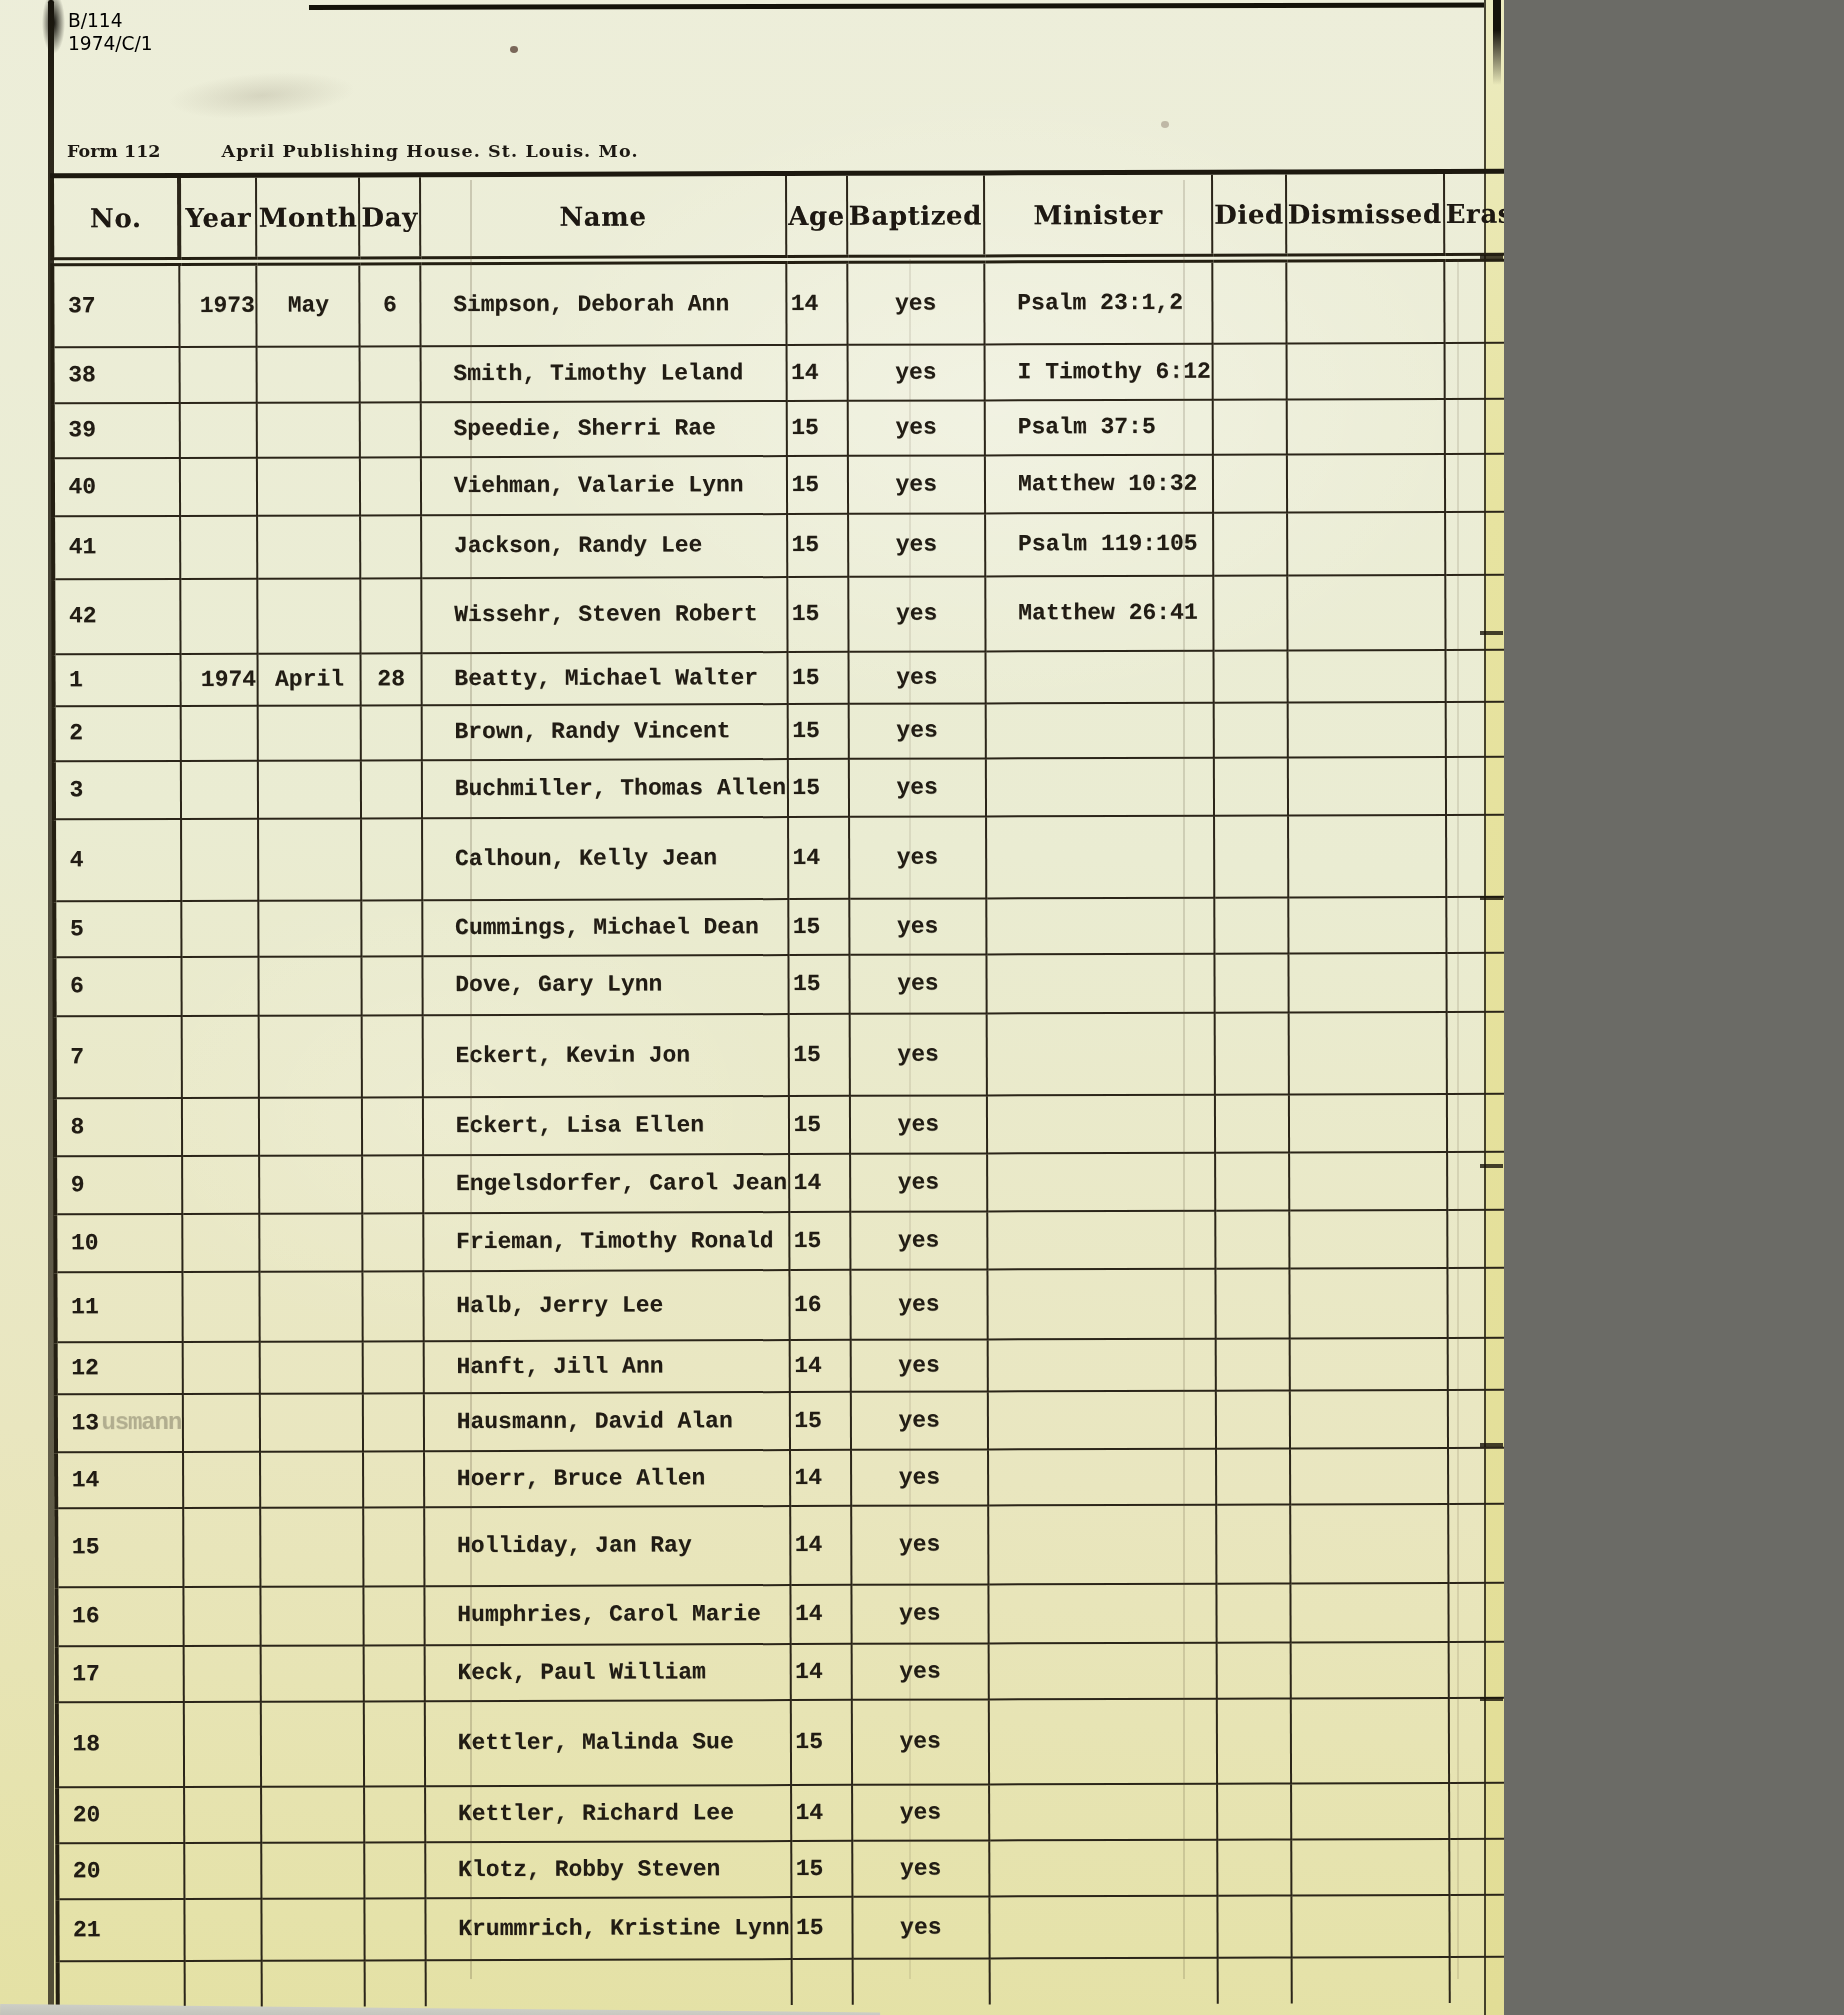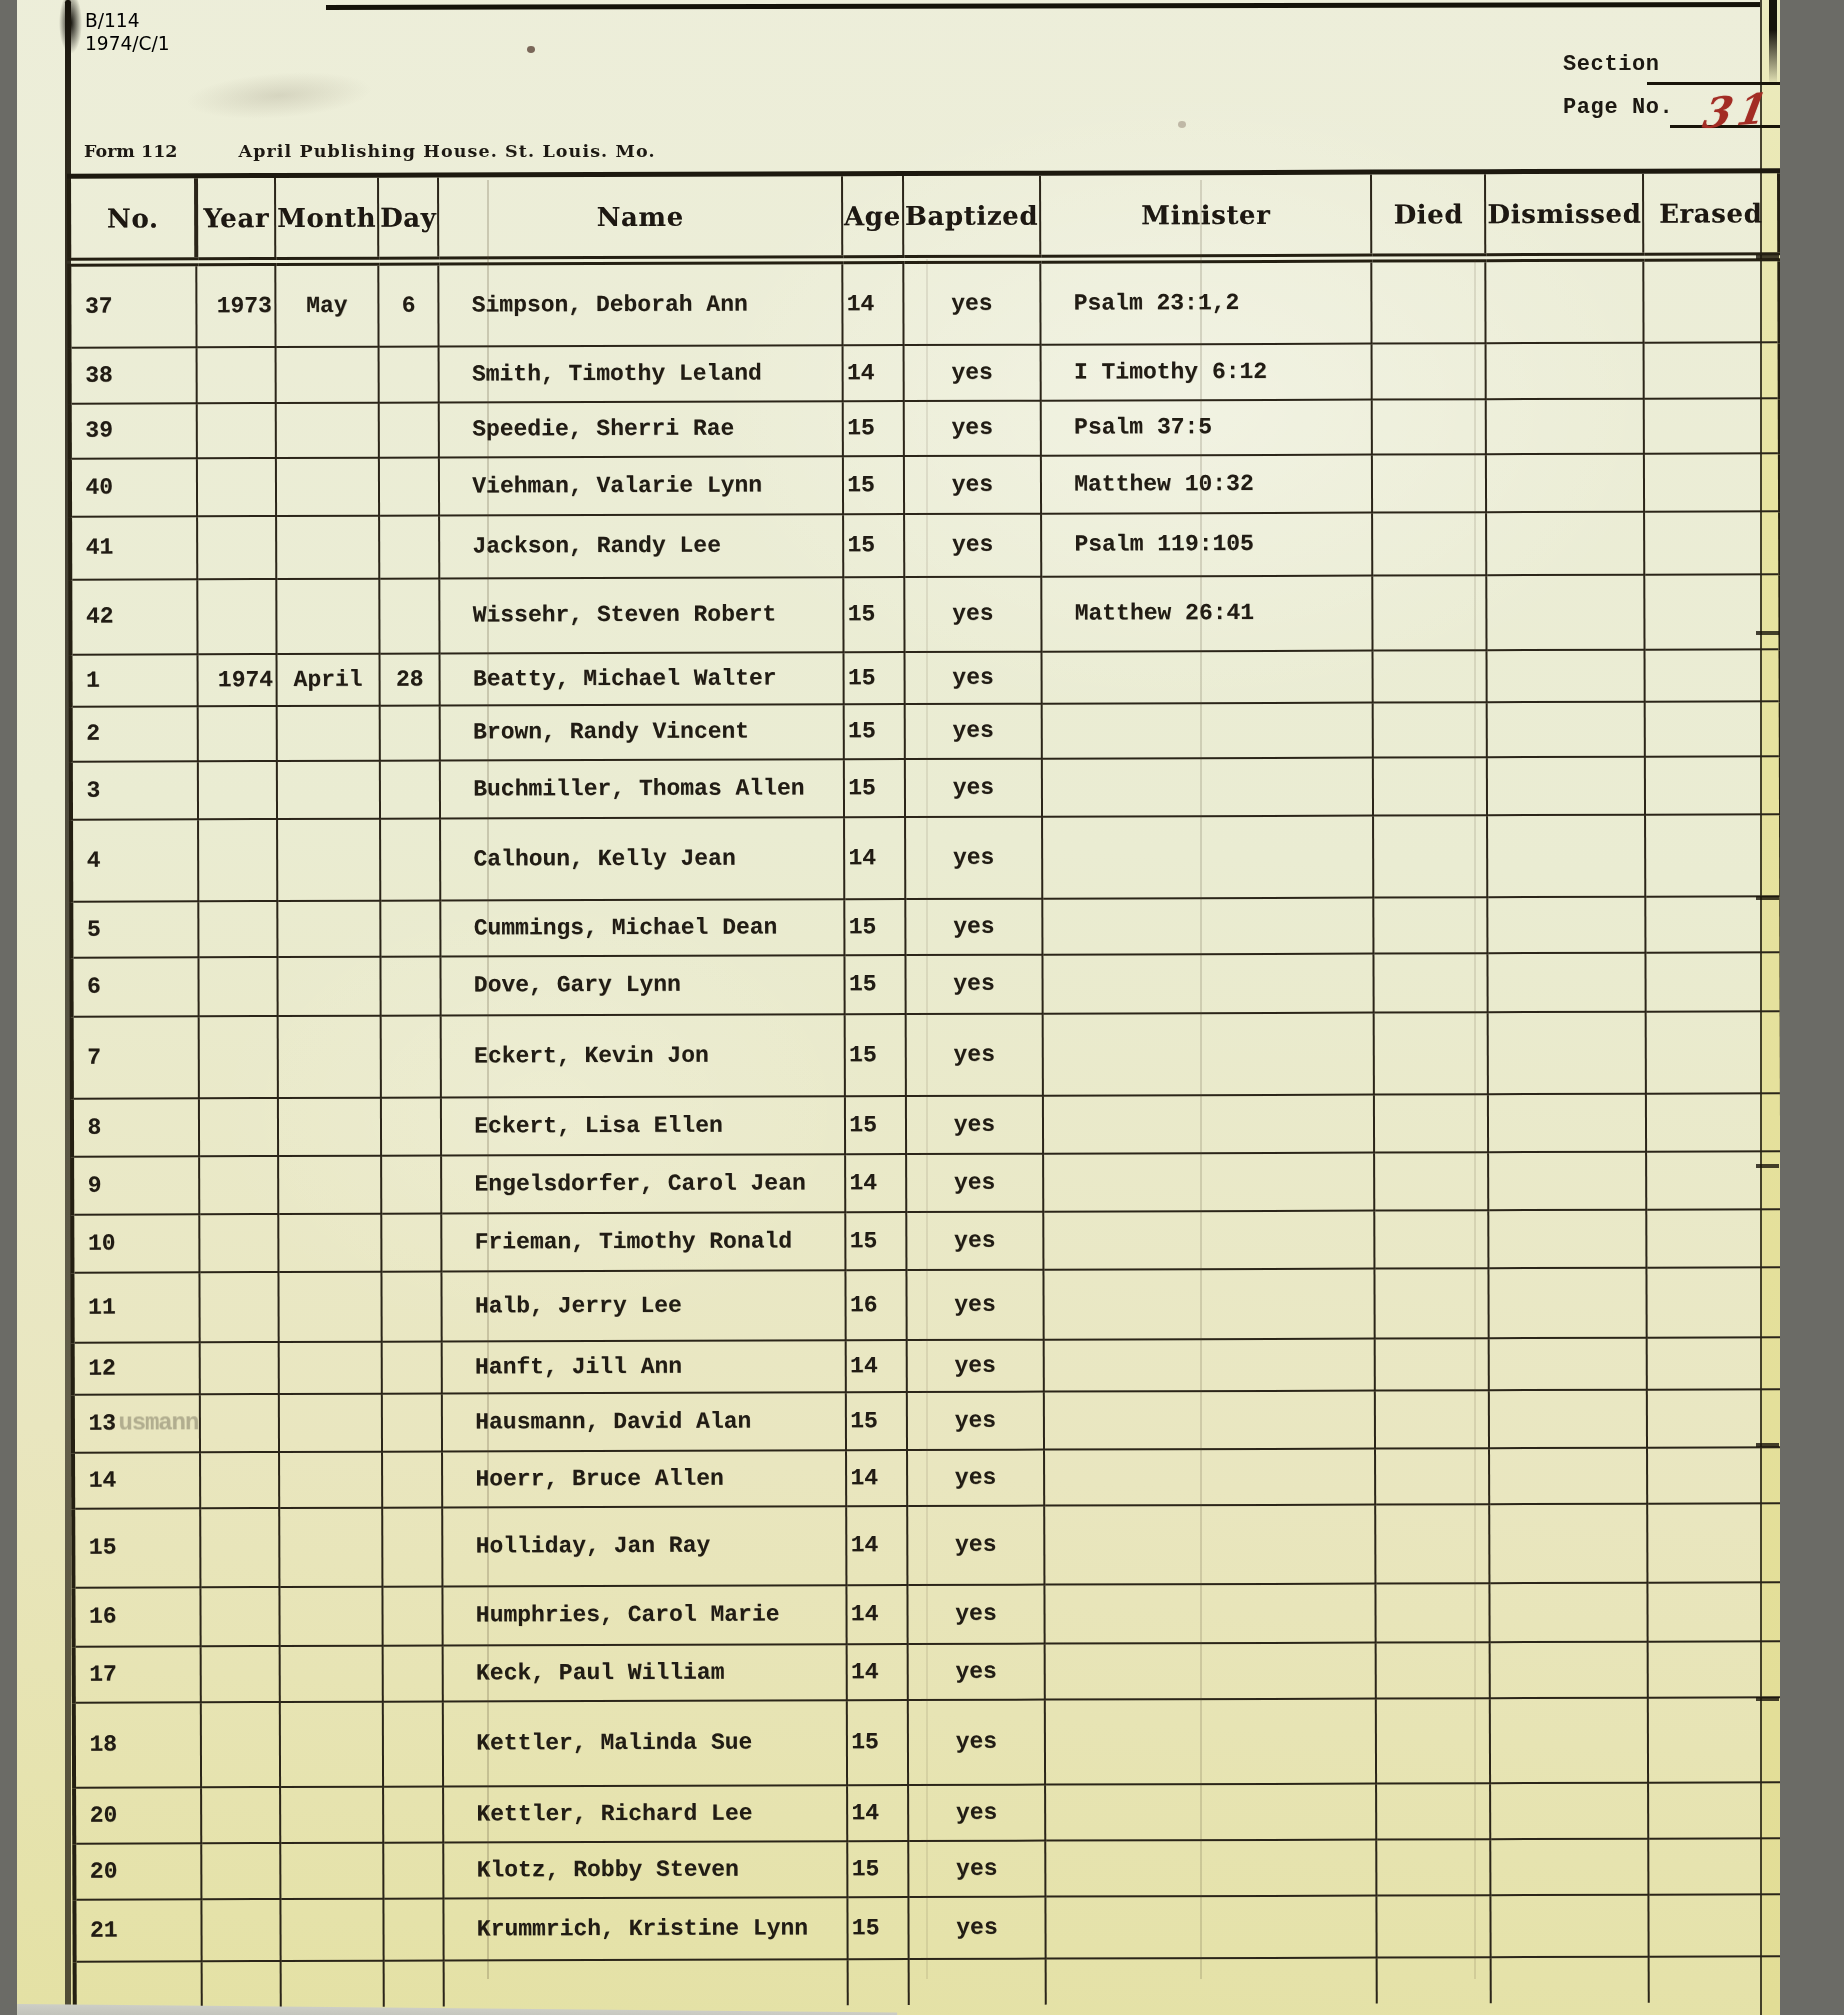--- a/index.html
+++ b/index.html
@@ -8,28 +8,27 @@
     --red-ink:#a32c24;
     --paper-top:#edeeda;
     --paper-mid:#eaecd2;
     --paper-low:#e9e6bf;
     --paper-bottom:#e4e1a4;
     --edge-strip:#e7e3a0;
   }
   html,body{margin:0;padding:0;background:#6b6b66;}
   .page{
     position:relative;
-    width:1763px;height:2015px;
+    width:1504px;height:2015px;
     overflow:hidden;
     background:
       radial-gradient(789px 507px at 66% 20%, rgba(255,255,255,.30), rgba(255,255,255,0) 62%),
       radial-gradient(564px 395px at 30% 55%, rgba(255,255,255,.14), rgba(255,255,255,0) 60%),
       linear-gradient(183deg, var(--paper-top) 0%, var(--paper-mid) 42%, var(--paper-low) 72%, var(--paper-bottom) 100%);
     font-family:"Liberation Serif","DejaVu Serif",serif;
-    margin-left:17px;
   }
   
   .top-edge{position:absolute;left:309px;top:4.5px;width:1536px;height:4.5px;background:#141209;transform:rotate(-0.12deg);transform-origin:left center;}
   .spine{position:absolute;left:48px;top:0;width:5.6px;height:2015px;
     background:linear-gradient(180deg,#16130b 0%,#2b261a 6%,rgba(43,38,26,.85) 30%,rgba(43,38,26,.7) 70%,rgba(43,38,26,.8) 100%);
     border-radius:2.3px;}
   .spine-blob{position:absolute;left:42px;top:-8px;width:22.6px;height:62px;background:radial-gradient(closest-side,#0e0c06,rgba(14,12,6,0));}
   .right-strip{position:absolute;right:0;top:0;width:18px;height:2015px;background:linear-gradient(180deg,#ecebc0, var(--edge-strip) 25%, #e2dd96 100%);
     border-left:2.8px solid rgba(24,20,10,.78);}
   .corner-dash{position:absolute;right:3.4px;top:0;width:8px;height:85px;background:linear-gradient(180deg,#16130b,#16130b 35%,rgba(22,19,11,0));}

